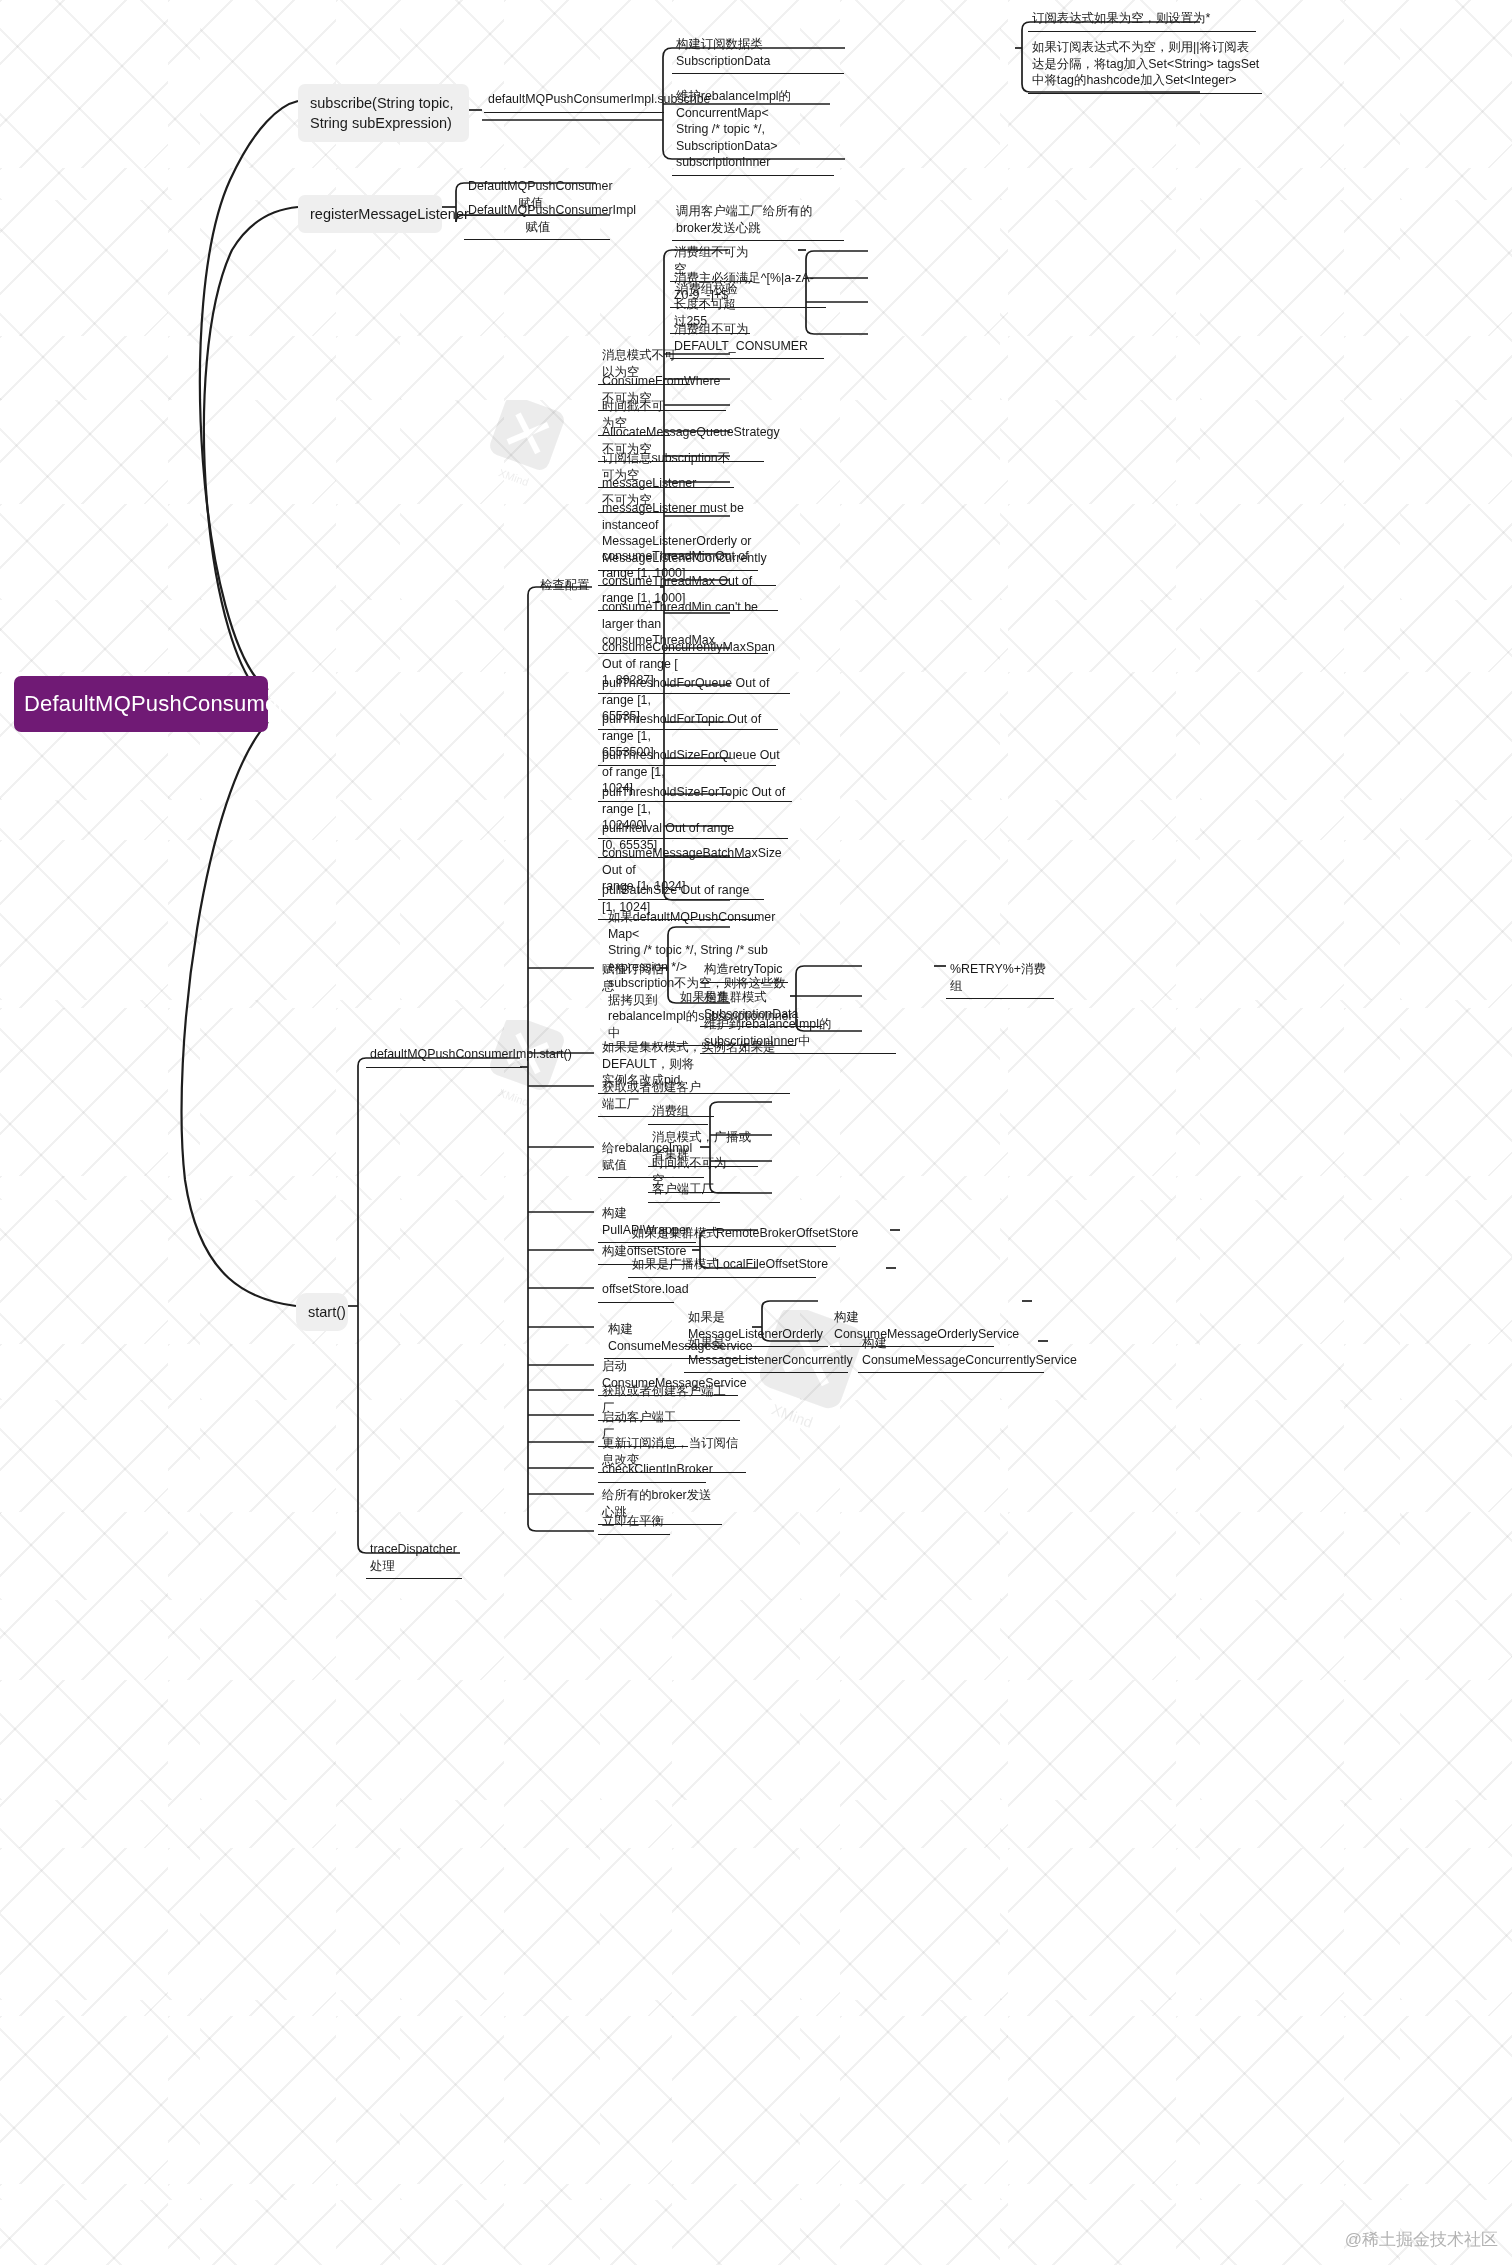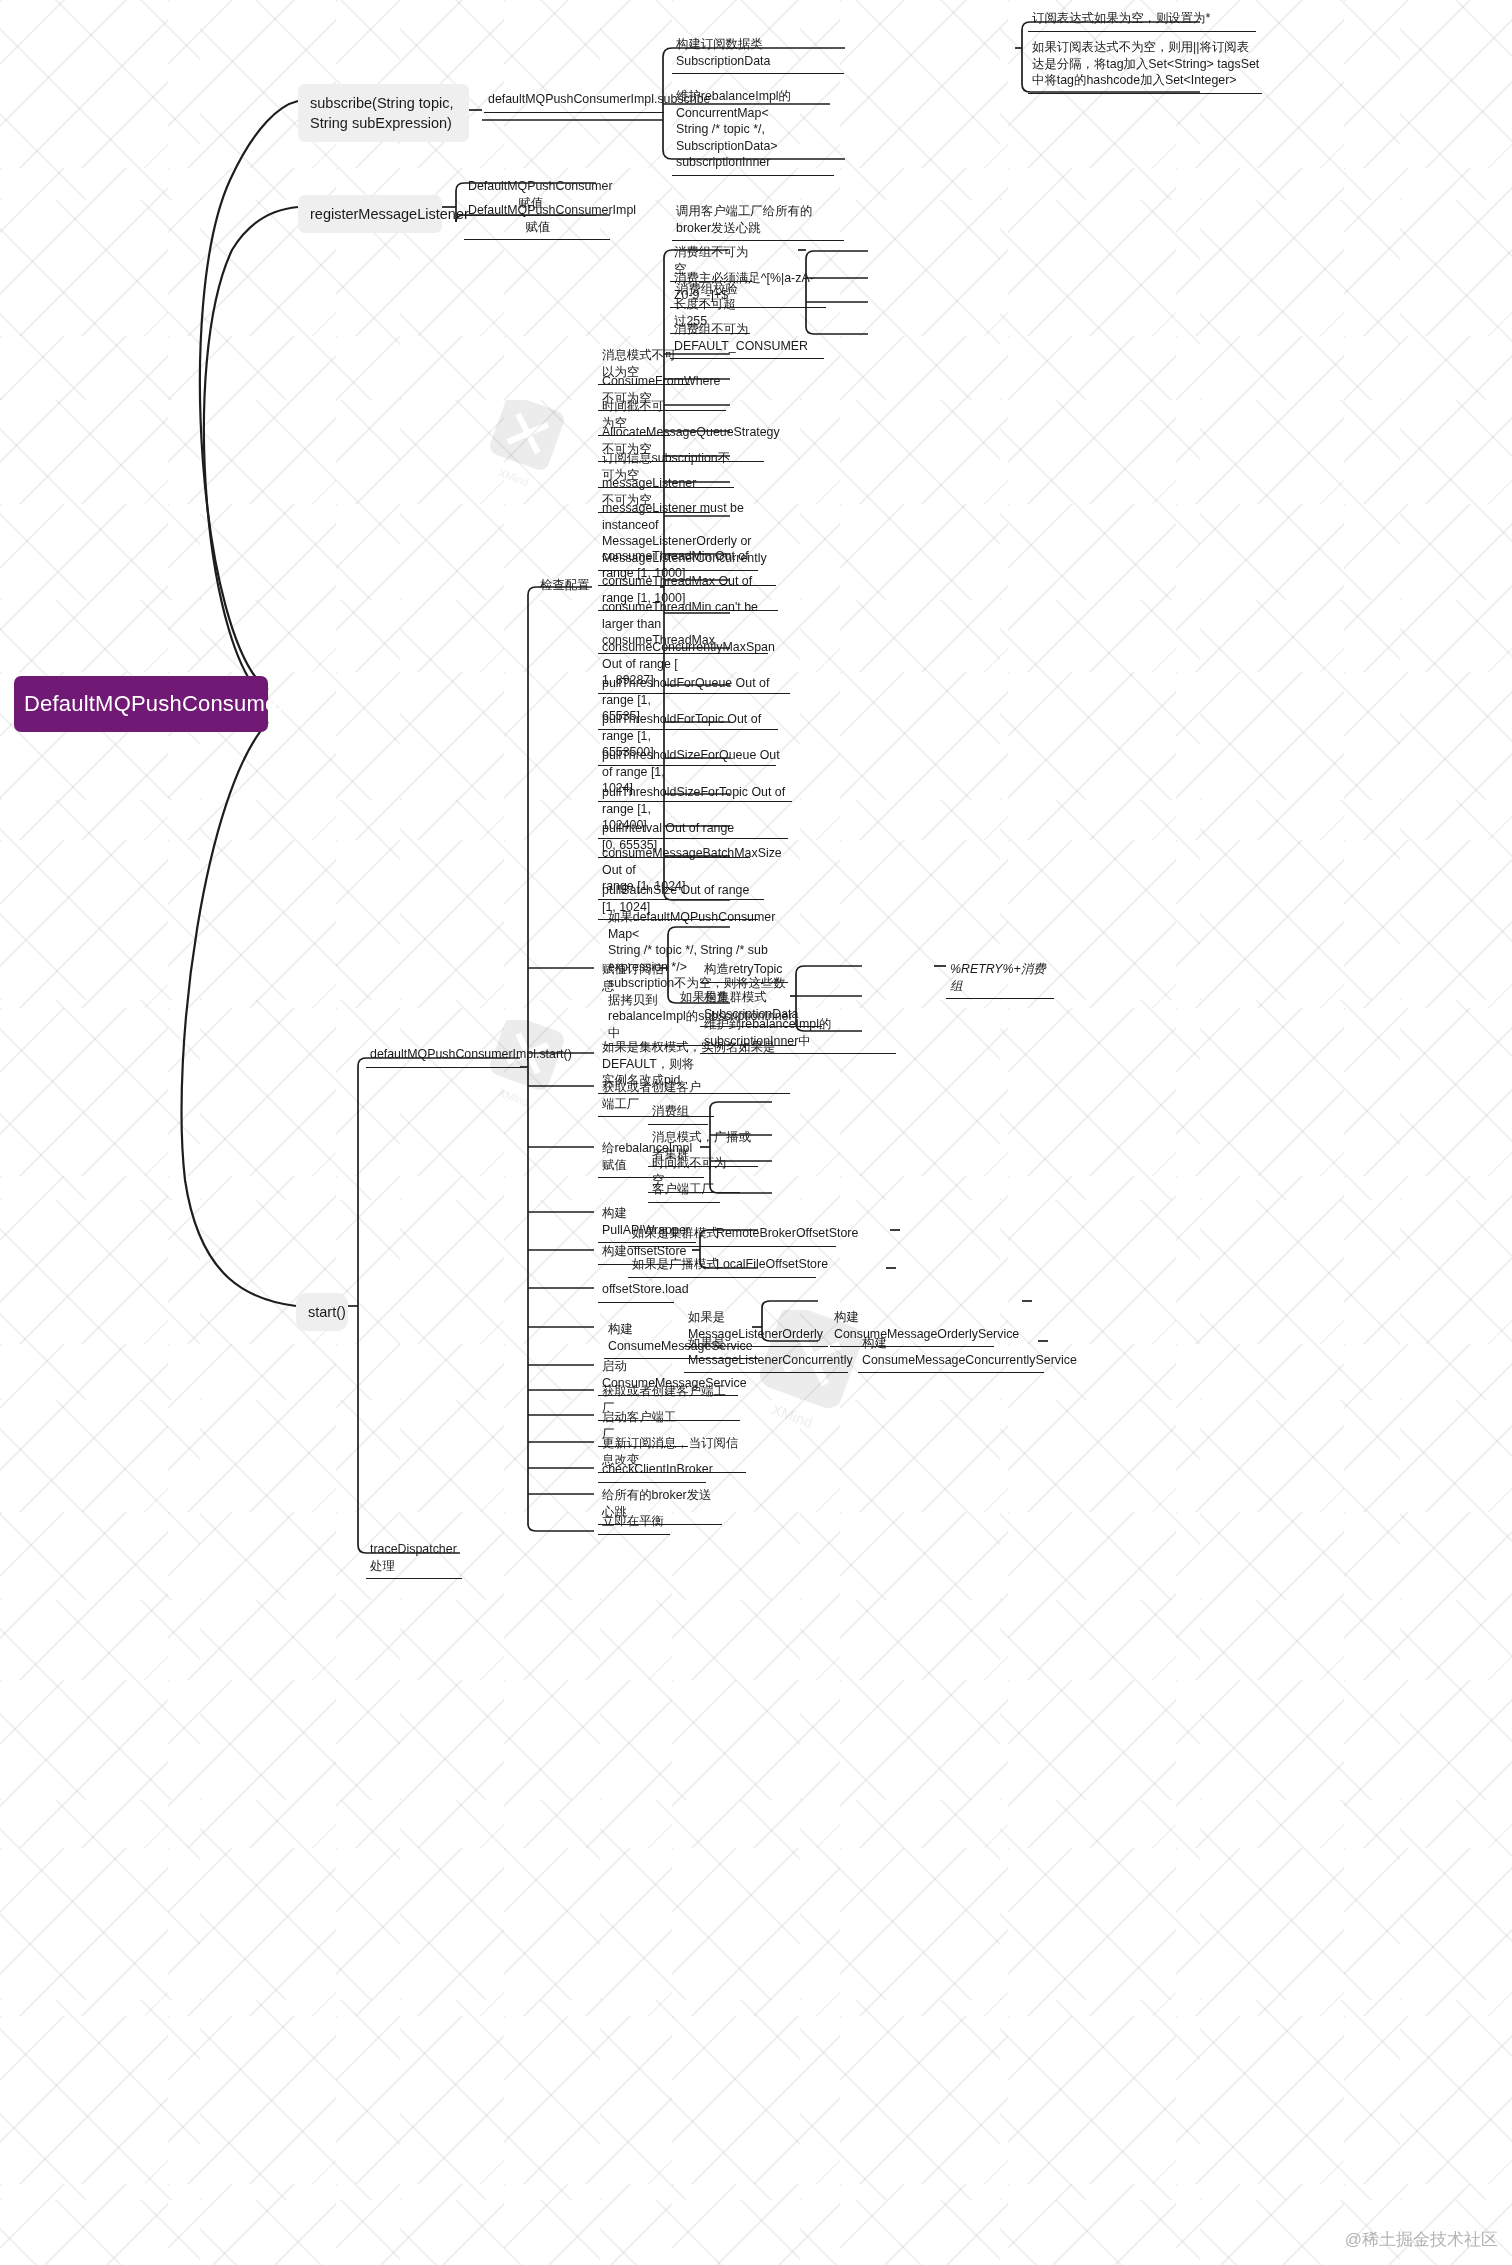--- a/index.html
+++ b/index.html
@@ -229,21 +229,21 @@
 <div class="node lf ul" style="left:598px;top:879px;width:160px;">pullBatchSize Out of range [1, 1024]</div>
 
 <div class="node lf" style="left:598px;top:958px;width:80px;">赋值订阅信息</div>
 <div class="node lf ul" style="left:604px;top:906px;width:192px;">如果defaultMQPushConsumer  Map&lt;
 String /* topic */, String /* sub expression */&gt;
 subscription不为空，则将这些数据拷贝到
 rebalanceImpl的subscriptionInner中</div>
 <div class="node lf" style="left:676px;top:986px;width:96px;">如果是集群模式</div>
 
 <div class="node lf ul" style="left:700px;top:958px;width:88px;">构造retryTopic</div>
-<div class="node lf ul" style="left:946px;top:958px;width:108px;font-style:italic;">%RETRY%+消费组</div>
+<div class="node lf ul" style="left:946px;top:958px;width:108px;">%RETRY%+消费组</div>
 <div class="node lf ul" style="left:700px;top:986px;width:122px;">构造SubscriptionData</div>
 <div class="node lf ul" style="left:700px;top:1013px;width:196px;">维护到rebalanceImpl的subscriptionInner中</div>
 
 <div class="node lf ul" style="left:598px;top:1036px;width:192px;">如果是集权模式，实例名如果是DEFAULT，则将
 实例名改成pid</div>
 <div class="node lf ul" style="left:598px;top:1076px;width:116px;">获取或者创建客户端工厂</div>
 <div class="node lf ul" style="left:598px;top:1137px;width:106px;">给rebalanceImpl赋值</div>
 
 <div class="node lf ul" style="left:648px;top:1100px;width:60px;">消费组</div>
 <div class="node lf ul" style="left:648px;top:1126px;width:110px;">消息模式，广播或者集群</div>

